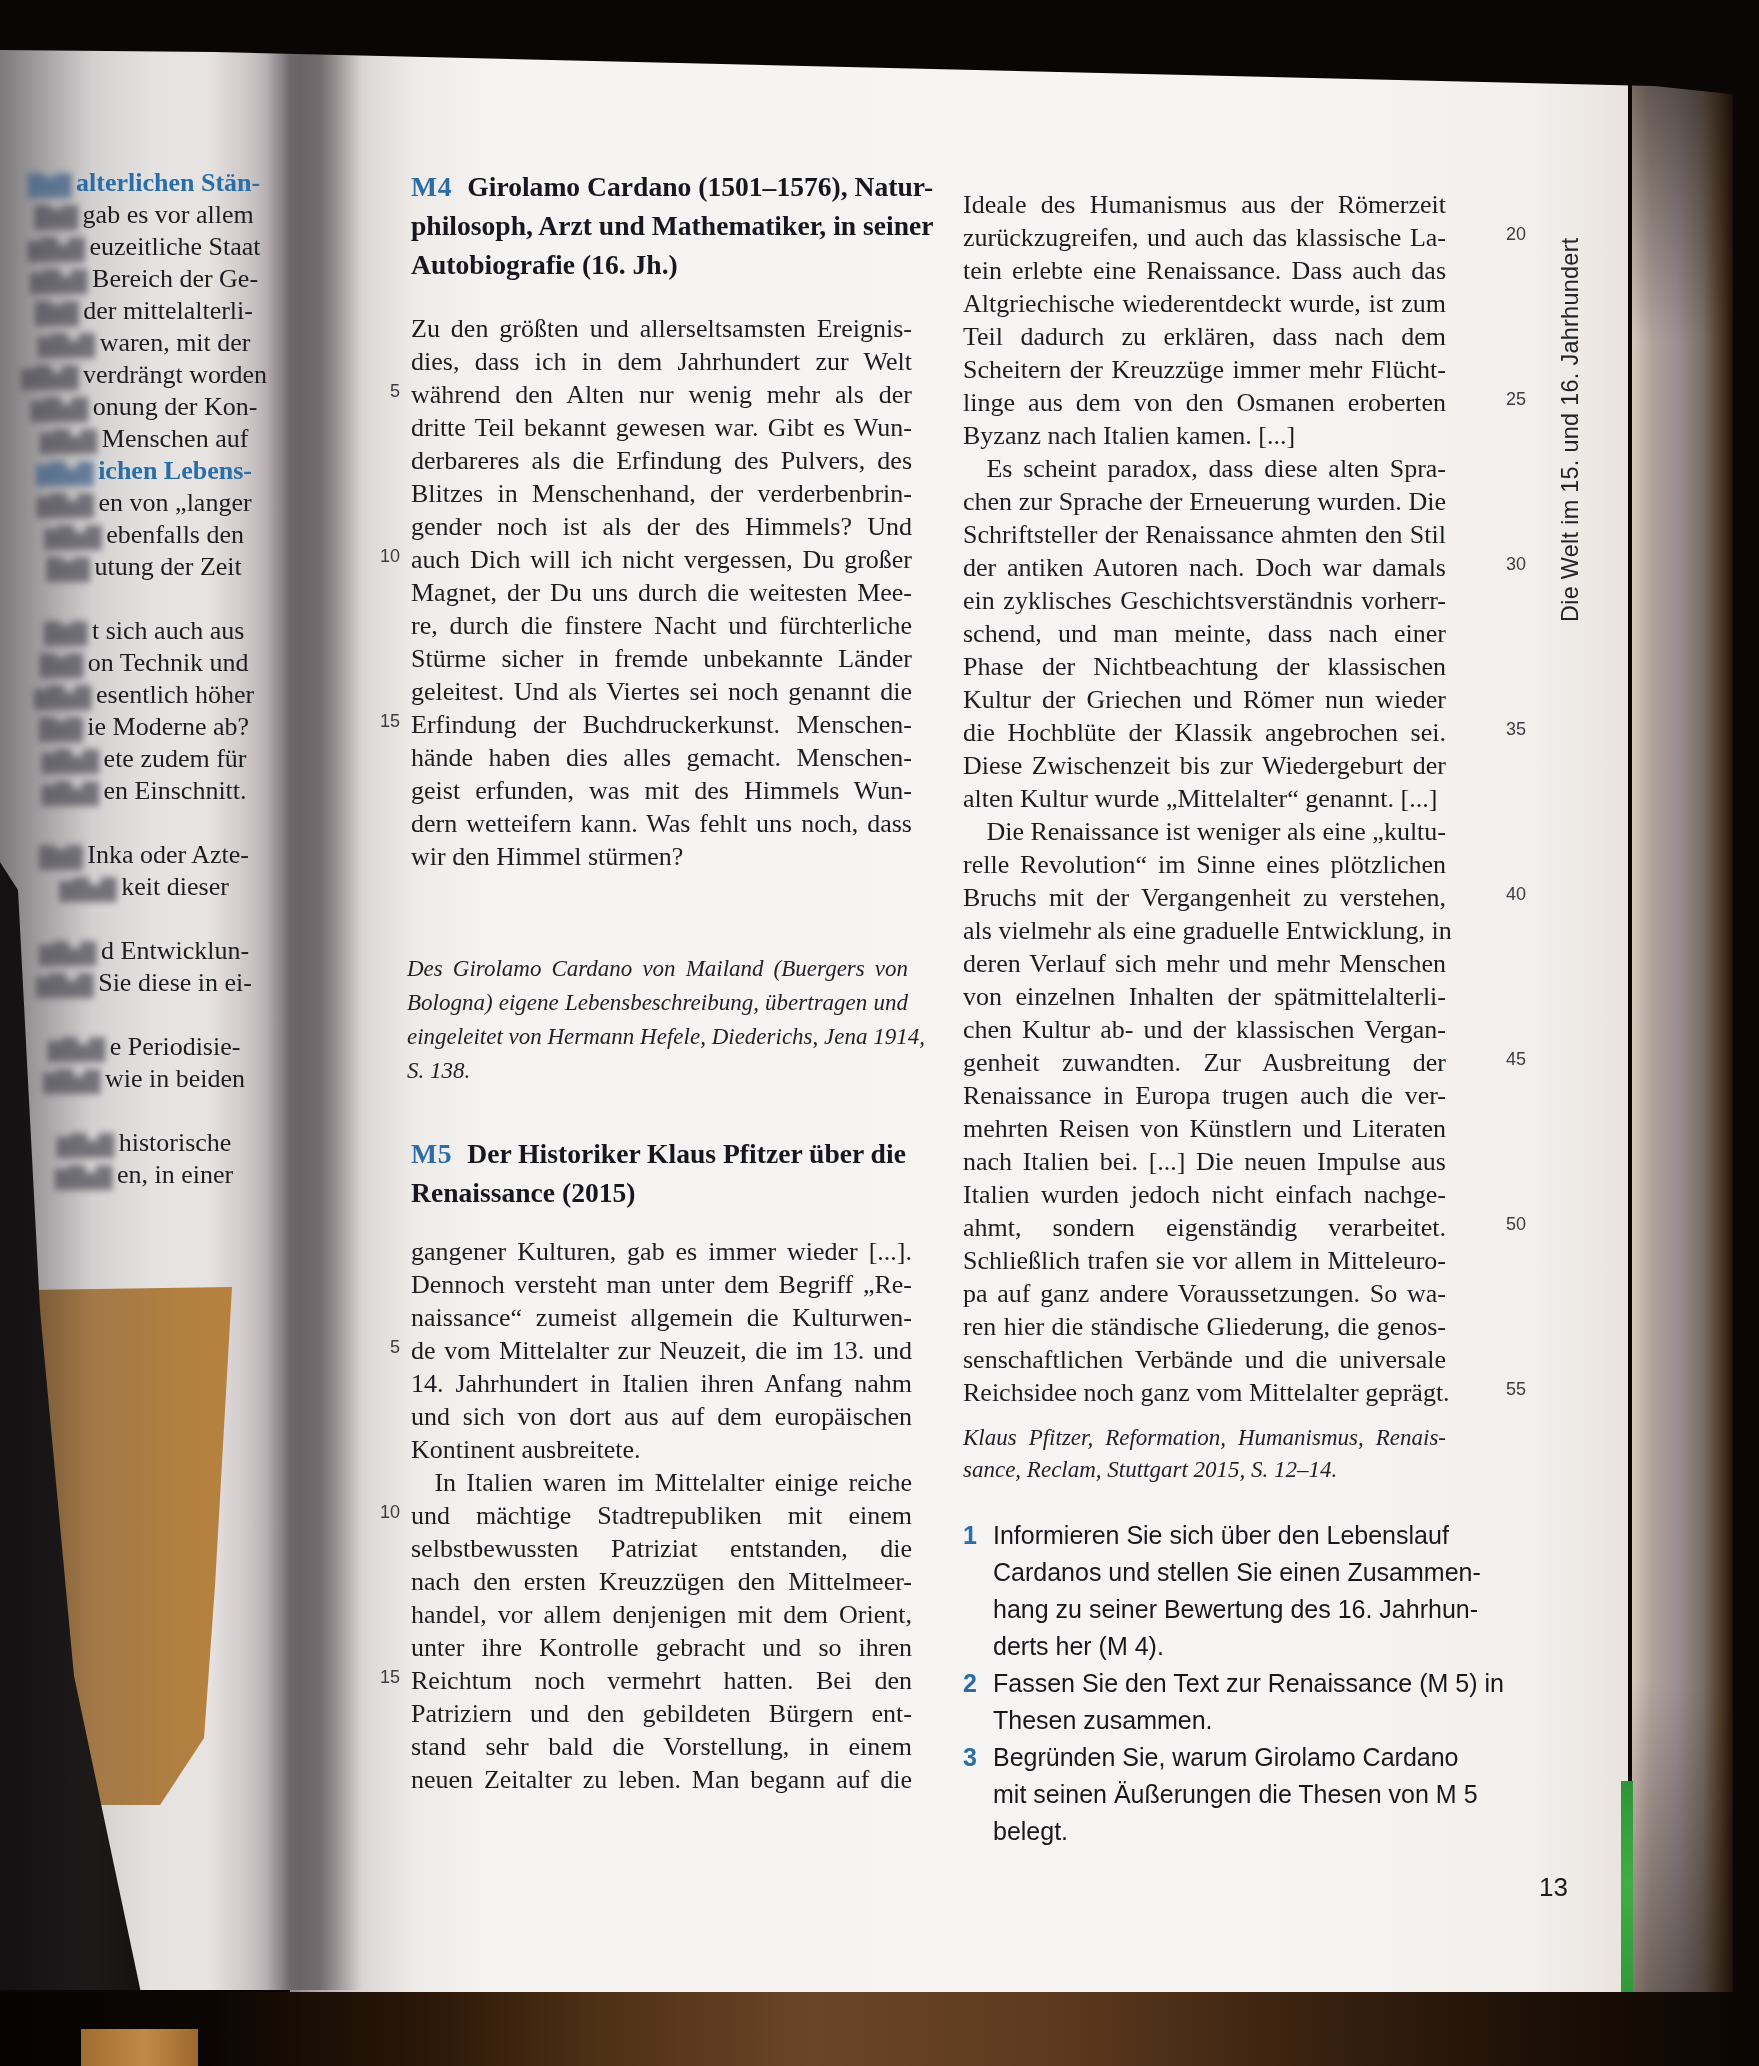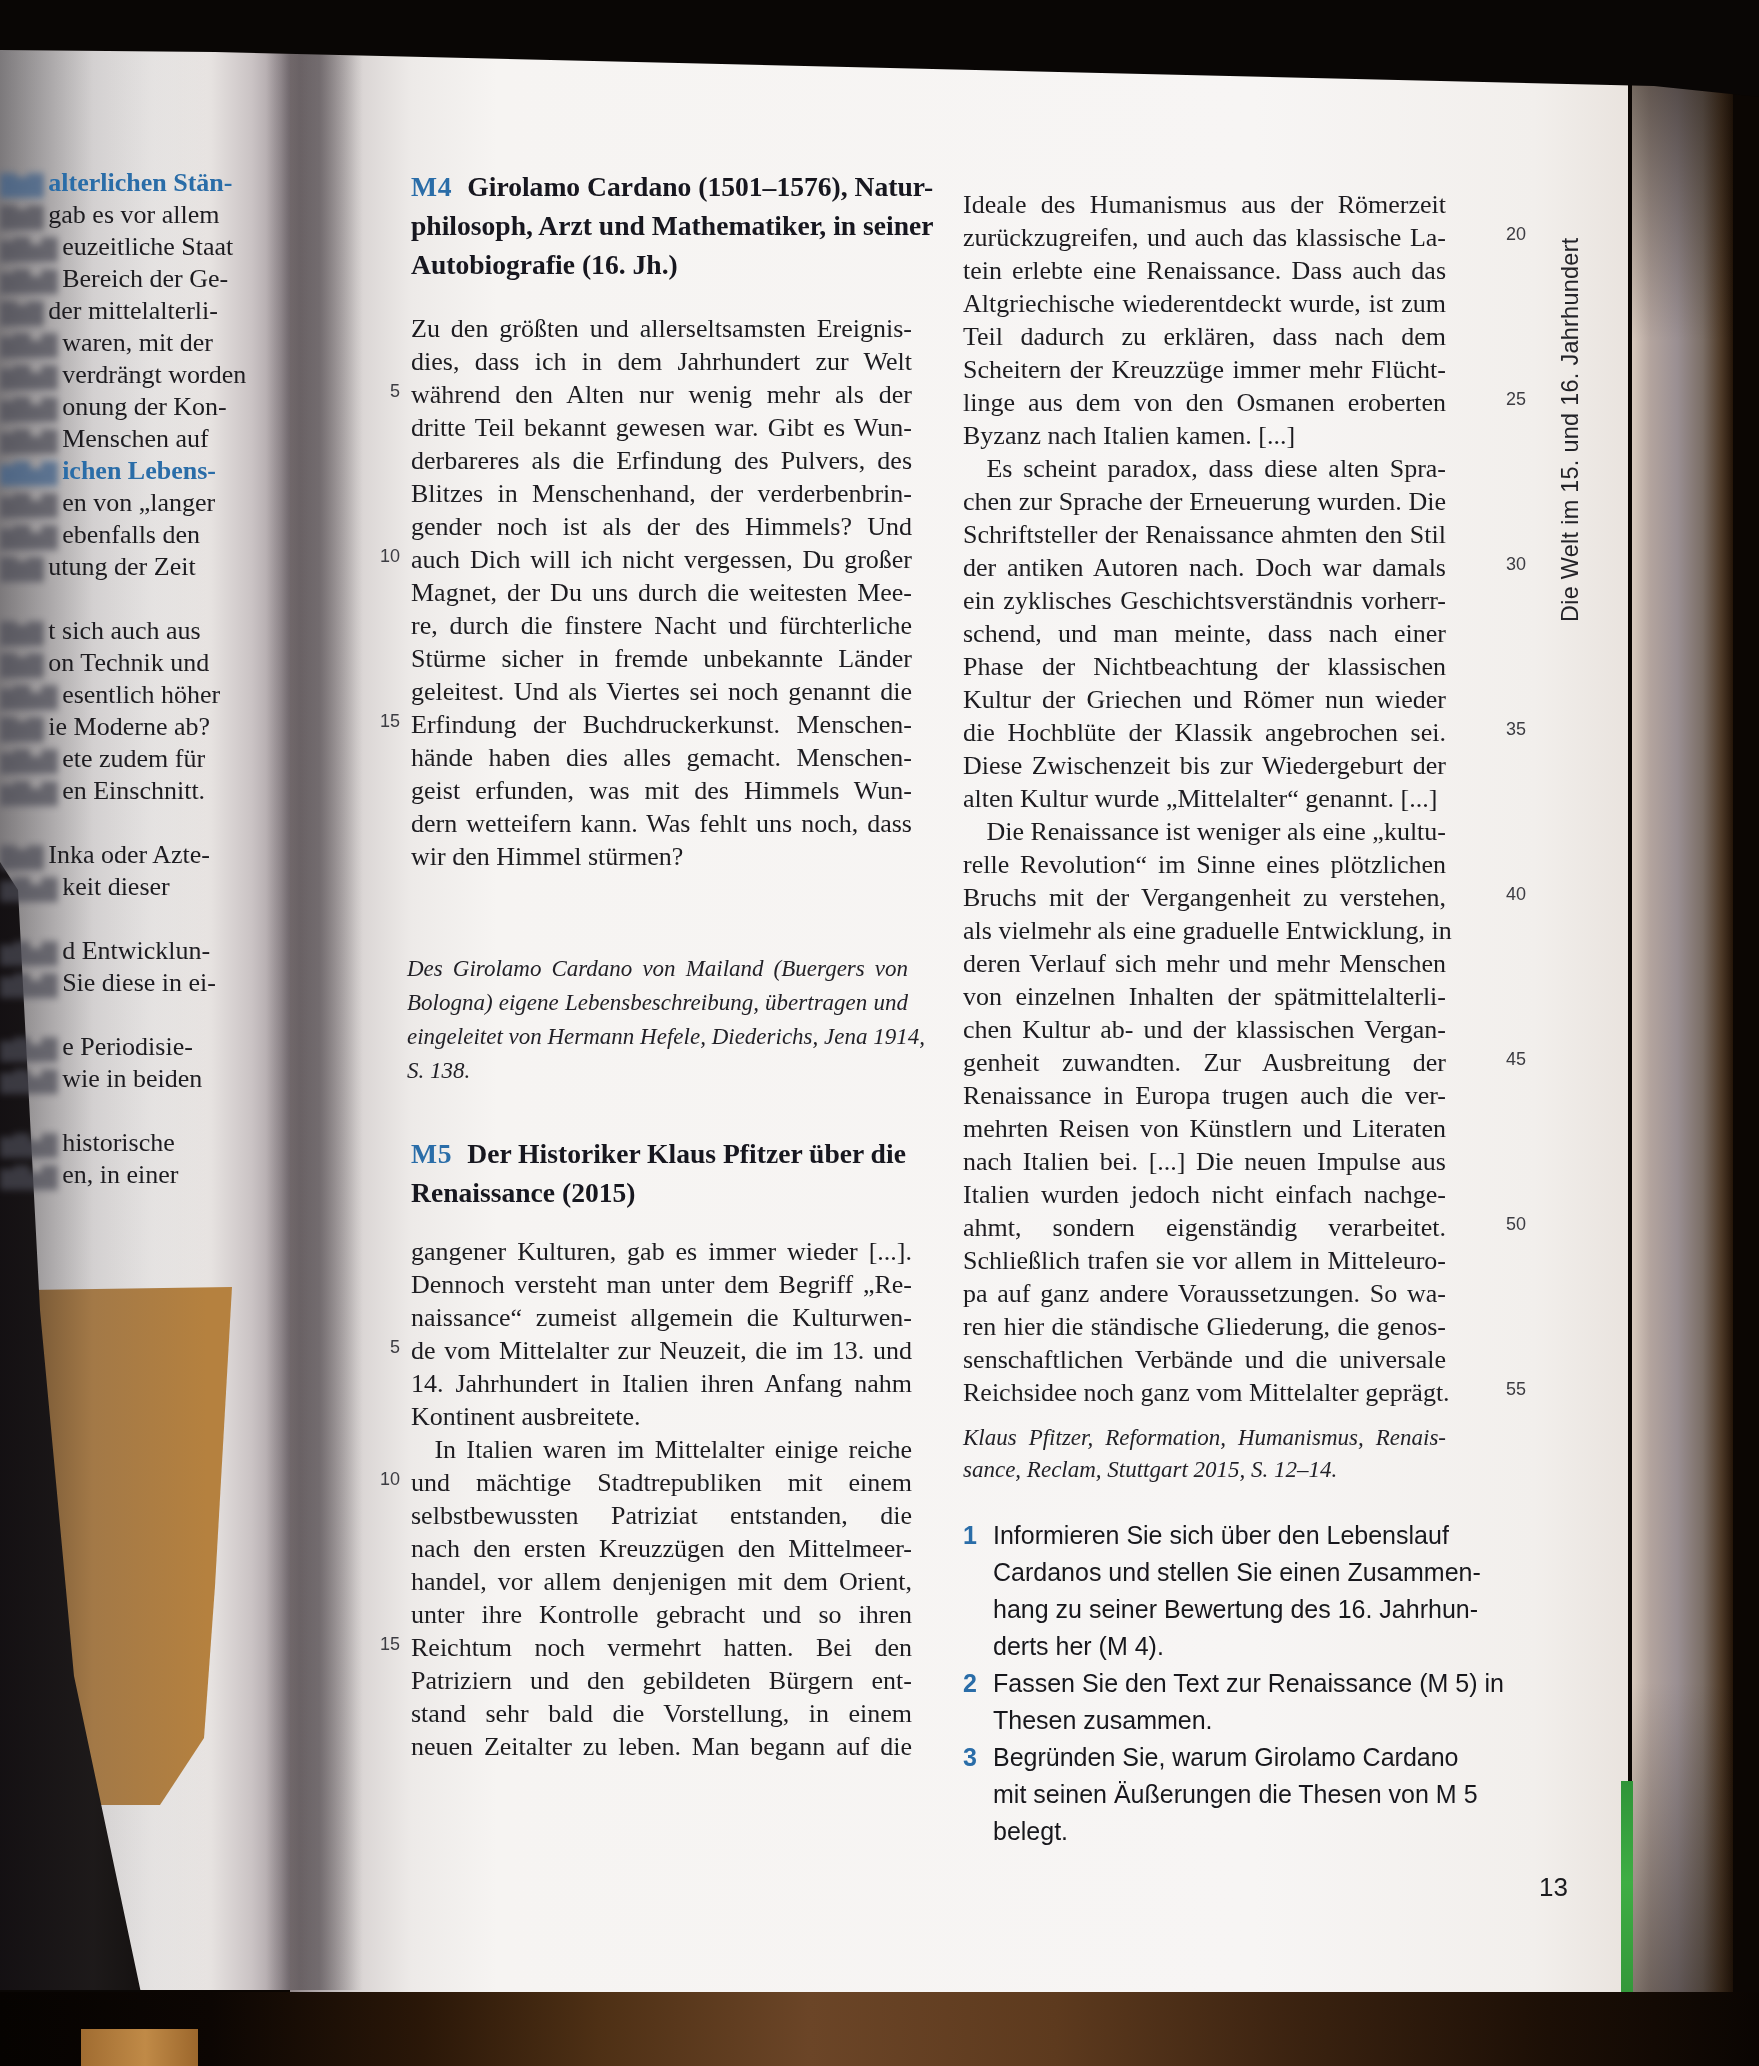--- a/index.html
+++ b/index.html
@@ -34,21 +34,21 @@
       linear-gradient(100deg,#9c6а32 0%,#b07a3c 12%,#c99a55 45%,#bd853f 70%,#a86f33 100%);
     background-color:#b5813f;}
   .black-wedge{position:absolute;left:0;top:0;width:290px;height:2066px;background:#0a0705;
     clip-path:polygon(0 862px,18px 890px,40px 1310px,74px 1676px,141px 1993px,0 1993px);}
   .left-shade{position:absolute;left:0;top:27.6px;width:228px;height:1962px;pointer-events:none;
     background:linear-gradient(90deg,rgba(28,24,30,.55) 0px,rgba(98,92,100,.22) 93px,rgba(98,92,100,0) 207px);}
 
   
   .serif{font-family:"Liberation Serif","DejaVu Serif",serif;}
 
-  .lp-col{position:absolute;left:0;top:167px;width:266px;text-align:left;}
+  .lp-col{position:absolute;left:11px;top:167px;width:266px;text-align:center;}
   .lline{white-space:nowrap;height:32px;line-height:32px;font-size:26px;color:#1d1c20;
     font-family:"Liberation Serif","DejaVu Serif",serif;}
   .lline.b{color:#2a6da8;font-weight:bold;}
   .smear{display:inline-block;margin-right:6.9px;color:#4b4b55;opacity:.7;filter:blur(3.4px);
     font-size:20.7px;letter-spacing:-2.1px;transform:scaleY(1.15);}
   .lline.b .smear{color:#3b5d86;}
 
   .block{position:absolute;}
   .bline{position:relative;white-space:nowrap;height:33px;line-height:33px;font-size:26px;color:#1d1c20;
     text-align:justify;text-align-last:justify;}
@@ -163,20 +163,21 @@
   <div class="block serif" id="m5-title" style="left:411px;top:1134px;width:501px;">
       <div class="mtitle"><span class="mlabel">M5</span>Der Historiker Klaus Pfitzer über die</div>
       <div class="mtitle">Renaissance (2015)</div>
     </div>
   <div class="block serif" id="m5-body" style="left:411px;top:1235px;width:501px;">
       <div class="bline">gangener Kulturen, gab es immer wieder [...].</div>
       <div class="bline">Dennoch versteht man unter dem Begriff „Re-</div>
       <div class="bline">naissance“ zumeist allgemein die Kulturwen-</div>
       <div class="bline">de vom Mittelalter zur Neuzeit, die im 13. und<span class="num nleft">5</span></div>
       <div class="bline">14. Jahrhundert in Italien ihren Anfang nahm</div>
+      <div class="bline">und sich von dort aus auf dem europäischen</div>
       <div class="bline pend">Kontinent ausbreitete.</div>
       <div class="bline ind">In Italien waren im Mittelalter einige reiche</div>
       <div class="bline">und mächtige Stadtrepubliken mit einem<span class="num nleft">10</span></div>
       <div class="bline">selbstbewussten Patriziat entstanden, die</div>
       <div class="bline">nach den ersten Kreuzzügen den Mittelmeer-</div>
       <div class="bline">handel, vor allem denjenigen mit dem Orient,</div>
       <div class="bline">unter ihre Kontrolle gebracht und so ihren</div>
       <div class="bline">Reichtum noch vermehrt hatten. Bei den<span class="num nleft">15</span></div>
       <div class="bline">Patriziern und den gebildeten Bürgern ent-</div>
       <div class="bline">stand sehr bald die Vorstellung, in einem</div>

